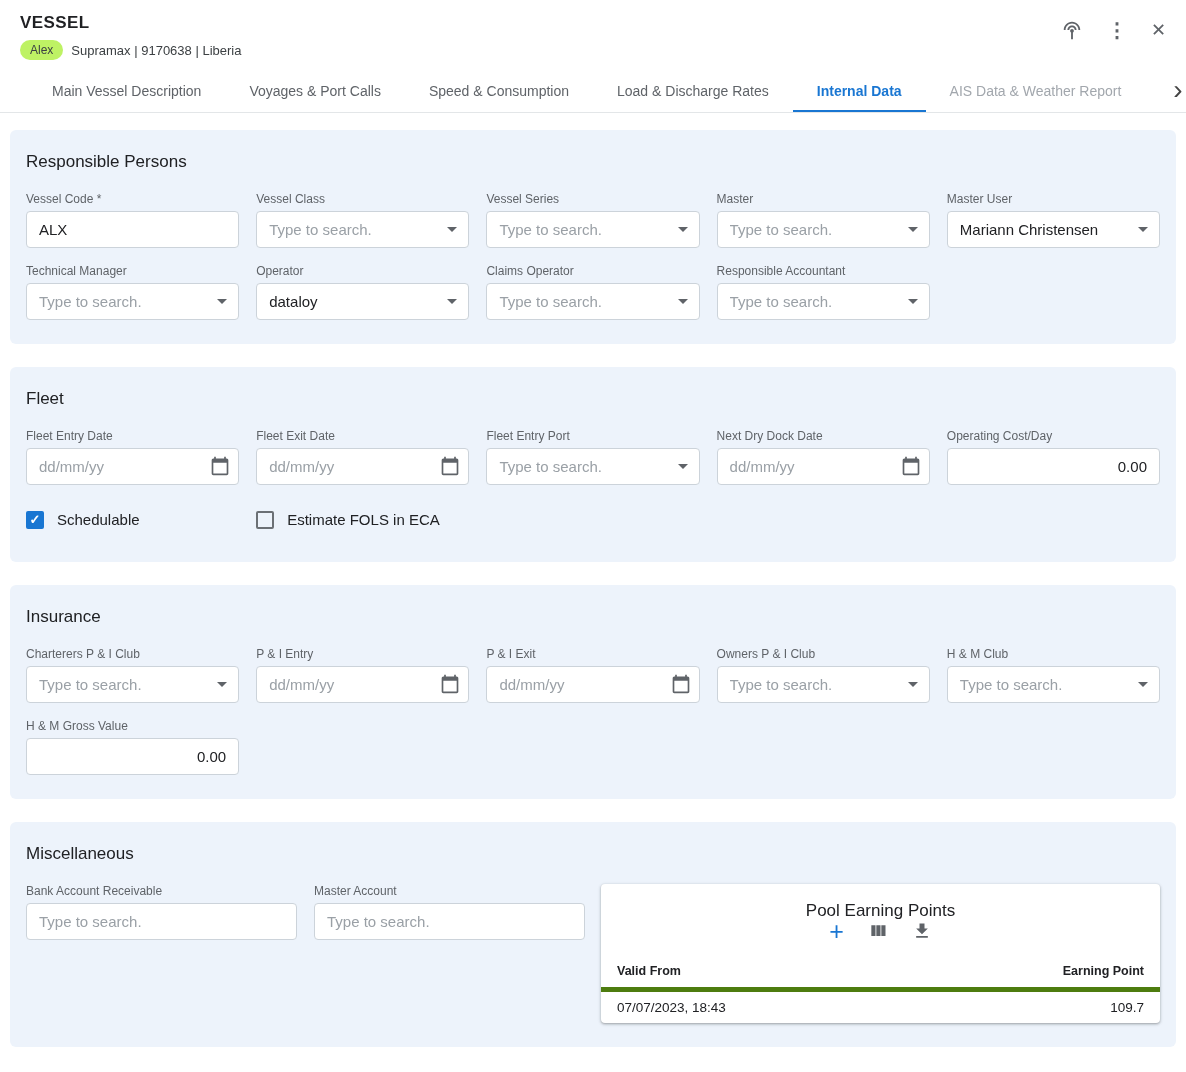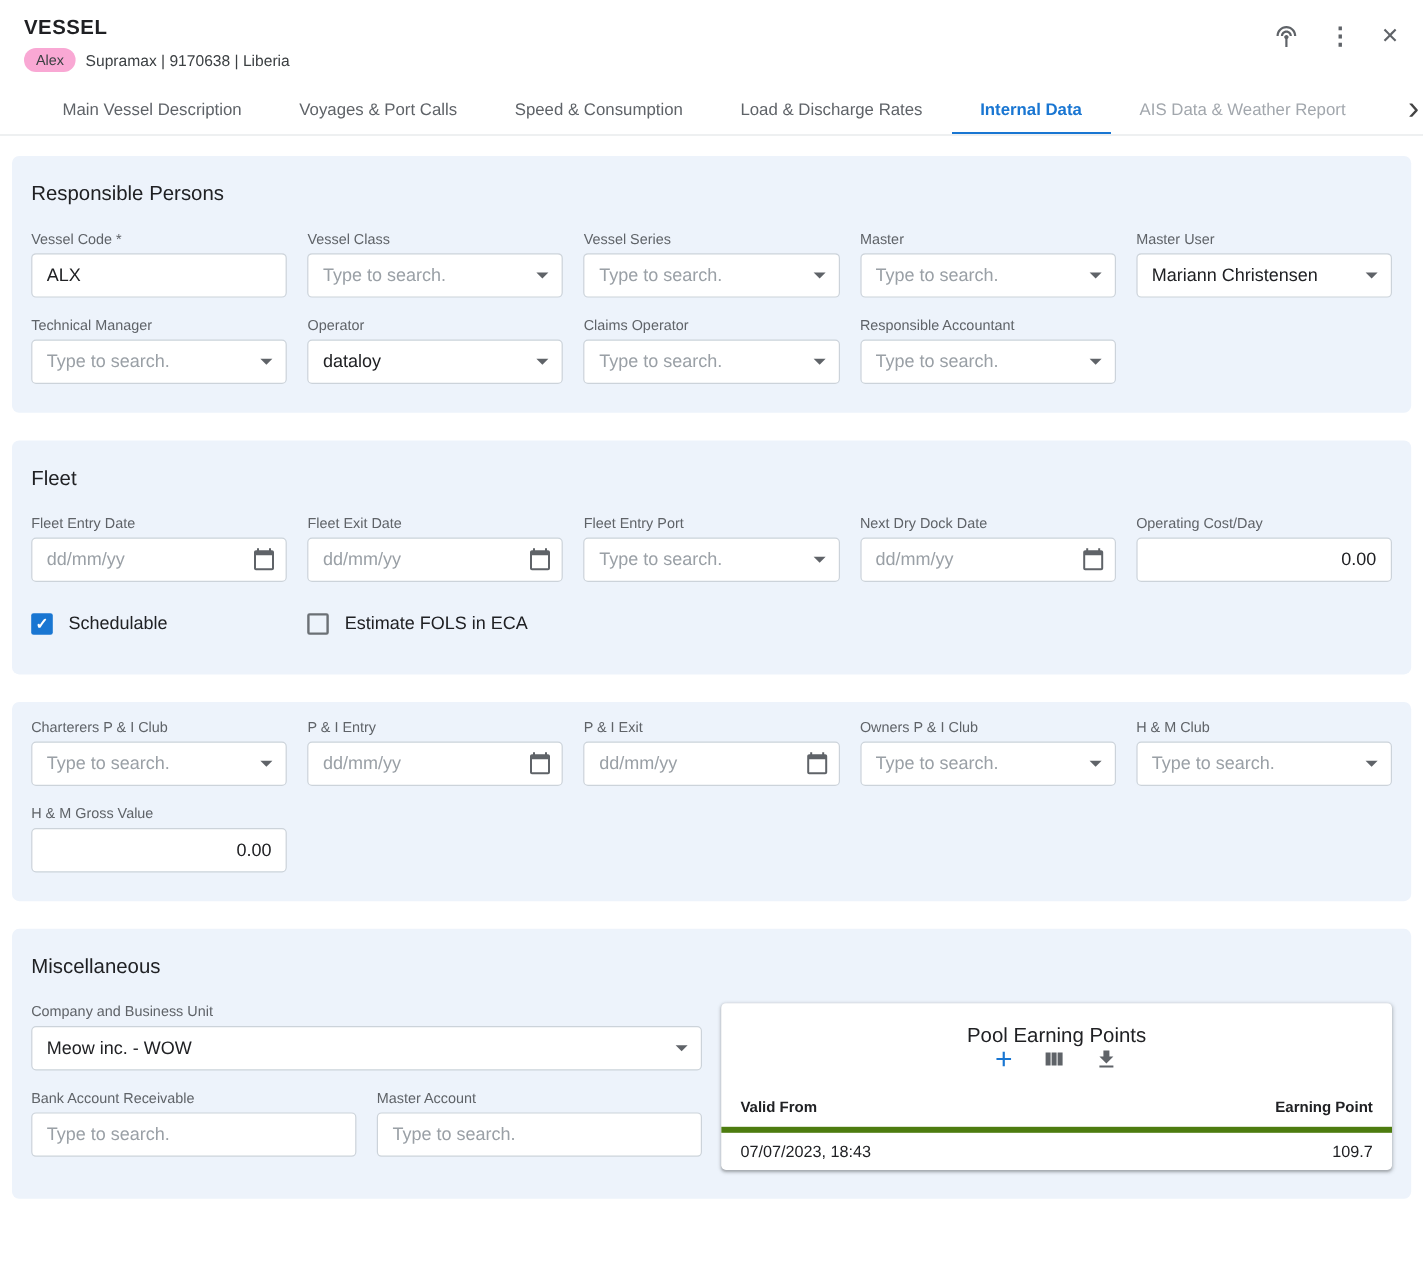--- a/index.html
+++ b/index.html
@@ -6,21 +6,21 @@
   html,body { margin:0; padding:0; }
   body {
     width:1186px; min-height:1072px; background:#fff;
     font-family:"Liberation Sans", sans-serif; color:#202124;
   }
 
   
   .app-header { display:flex; justify-content:space-between; align-items:flex-start; padding:13px 20px 0 20px; }
   .page-title { margin:0; font-size:17px; font-weight:700; letter-spacing:.4px; color:#1f2023; }
   .subtitle-row { margin-top:7px; display:flex; align-items:center; gap:8px; }
-  .chip { background:#f9a8d4; border-radius:12px; padding:3px 10px; font-size:12px; color:#3c4043; }
+  .chip { background:#bef264; border-radius:12px; padding:3px 10px; font-size:12px; color:#3c4043; }
   .subtitle { font-size:13px; color:#3c4043; }
   .header-right { display:flex; align-items:center; gap:24px; padding-top:5px; color:#5f6368; }
   .icon-btn { cursor:pointer; display:inline-flex; align-items:center; justify-content:center; height:24px; }
   .glyph-menu { font-size:20px; font-weight:700; }
   .glyph-close { font-size:18px; }
 
   
   .tabs { display:flex; align-items:center; margin-top:10px; border-bottom:1px solid #e3e6e8; padding-left:28px; }
   .tab { padding:0 24px; height:42px; line-height:42px; font-size:14px; color:#5f6368; white-space:nowrap; cursor:pointer; }
   .tab.active { color:#1976d2; font-weight:700; box-shadow: inset 0 -2px 0 0 #1976d2; }
@@ -228,20 +228,21 @@
       </label>
       <label class="checkbox-field">
         <span class="cb-box unchecked"></span>
         <span class="cb-label">Estimate FOLS in ECA</span>
       </label>
       <div></div>
     </div>
   </section>
 
   <section class="card">
+    <h2 class="card-title">Insurance</h2>
     <div class="grid4">
       <div class="field">
         <span class="field-label">Charterers P &amp; I Club</span>
         <div class="control select">
           <input class="text" type="text" placeholder="Type to search." style="">
           <span class="caret"></span>
         </div>
       </div>
       <div class="field">
         <span class="field-label">P &amp; I Entry</span>
@@ -282,27 +283,20 @@
           <input class="text num" type="text" value="0.00" style="">
         </div>
       </div>
     </div>
   </section>
 
   <section class="card">
     <h2 class="card-title">Miscellaneous</h2>
     <div class="misc-grid">
       <div class="misc-left">
-        <div class="field">
-          <span class="field-label">Company and Business Unit</span>
-          <div class="control select">
-            <input class="text" type="text" value="Meow inc. - WOW" style="">
-            <span class="caret"></span>
-          </div>
-        </div>
         <div class="two">
           <div class="field">
             <span class="field-label">Bank Account Receivable</span>
             <div class="control select">
               <input class="text" type="text" placeholder="Type to search." style="">
               
             </div>
           </div>
           <div class="field">
             <span class="field-label">Master Account</span>

